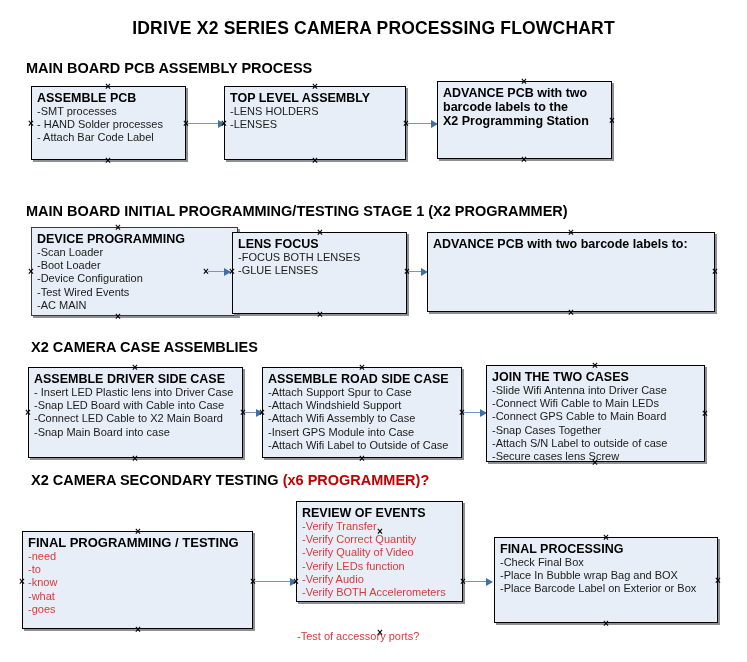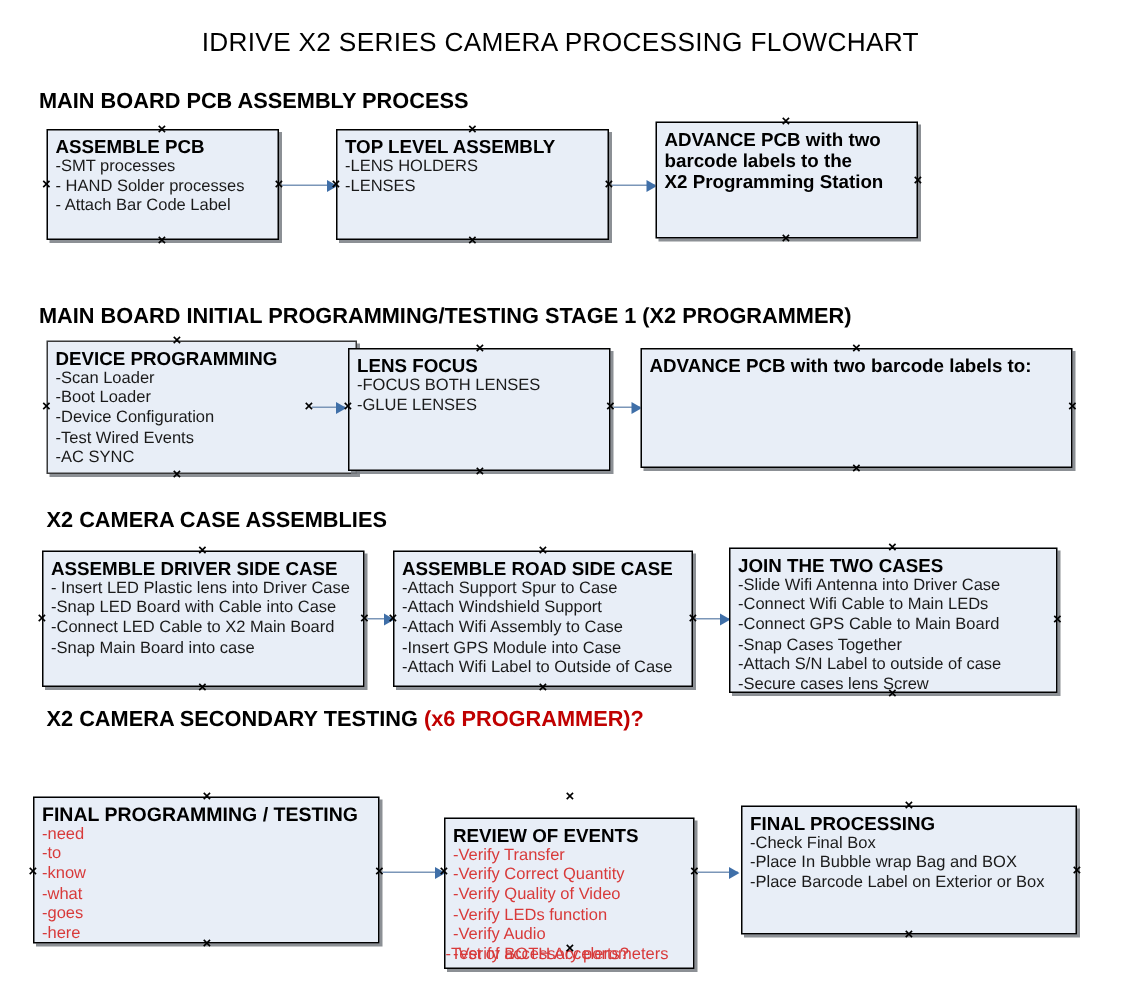--- a/index.html
+++ b/index.html
@@ -18,21 +18,21 @@
     background: #ffffff;
     overflow: hidden;
   }
   .title {
     position: absolute;
     left: 0;
     top: 18px;
     width: 747px;
     text-align: center;
     font-size: 17.5px;
-    font-weight: normal;
+    font-weight: bold;
     color: #000000;
     letter-spacing: 0.2px;
   }
   .section-head {
     position: absolute;
     font-size: 14.5px;
     font-weight: bold;
     color: #000000;
     white-space: nowrap;
   }
@@ -176,21 +176,21 @@
     <span>MAIN BOARD INITIAL PROGRAMMING/TESTING STAGE 1 (X2 PROGRAMMER)</span>
   </div>
 
   <div class="box thin-border" style="left:31px; top:227px; width:207px; height:89px;">
     <div class="box-inner">
       <div class="box-title">DEVICE PROGRAMMING</div>
       <div class="box-line">-Scan Loader</div>
       <div class="box-line">-Boot Loader</div>
       <div class="box-line">-Device Configuration</div>
       <div class="box-line">-Test Wired Events</div>
-      <div class="box-line">-AC SYNC</div>
+      <div class="box-line">-AC MAIN</div>
     </div>
   </div>
   <div class="handle" style="left:118px; top:227px;"></div>
   <div class="handle" style="left:118px; top:316px;"></div>
   <div class="handle" style="left:31px; top:271px;"></div>
   <div class="handle" style="left:206px; top:271px;"></div>
 
   <div class="conn" style="left:208px; top:271px; width:22px;">
     <span class="arrow"></span>
   </div>
@@ -281,33 +281,32 @@
   </div>
 
   <div class="box red" style="left:22px; top:531px; width:231px; height:98px;">
     <div class="box-inner">
       <div class="box-title bigger">FINAL PROGRAMMING / TESTING</div>
       <div class="box-line">-need</div>
       <div class="box-line">-to</div>
       <div class="box-line">-know</div>
       <div class="box-line">-what</div>
       <div class="box-line">-goes</div>
-      <div class="box-line">-here</div>
     </div>
   </div>
   <div class="handle" style="left:138px; top:531px;"></div>
   <div class="handle" style="left:138px; top:629px;"></div>
   <div class="handle" style="left:22px; top:581px;"></div>
   <div class="handle" style="left:253px; top:581px;"></div>
 
   <div class="conn" style="left:255px; top:581px; width:41px;">
     <span class="arrow"></span>
   </div>
 
-  <div class="box red" style="left:296px; top:545px; width:167px; height:101px;">
+  <div class="box red" style="left:296px; top:501px; width:167px; height:101px;">
     <div class="box-inner">
       <div class="box-title">REVIEW OF EVENTS</div>
       <div class="box-line">-Verify Transfer</div>
       <div class="box-line">-Verify Correct Quantity</div>
       <div class="box-line">-Verify Quality of Video</div>
       <div class="box-line">-Verify LEDs function</div>
       <div class="box-line">-Verify Audio</div>
       <div class="box-line">-Verify BOTH Accelerometers</div>
     </div>
   </div>

